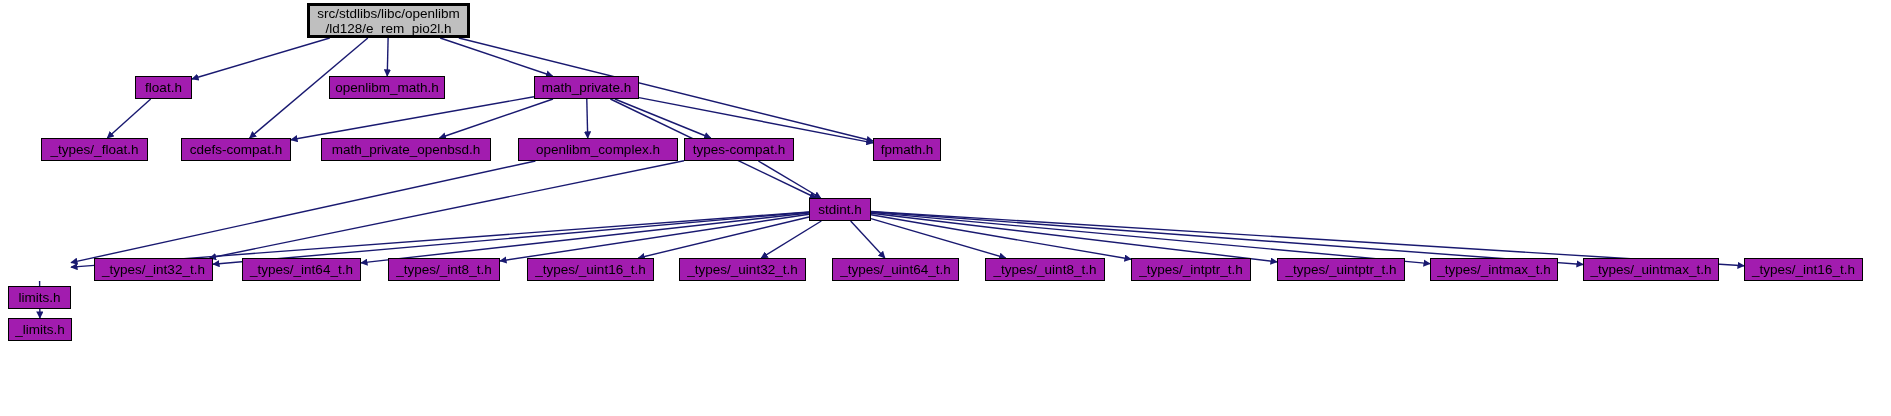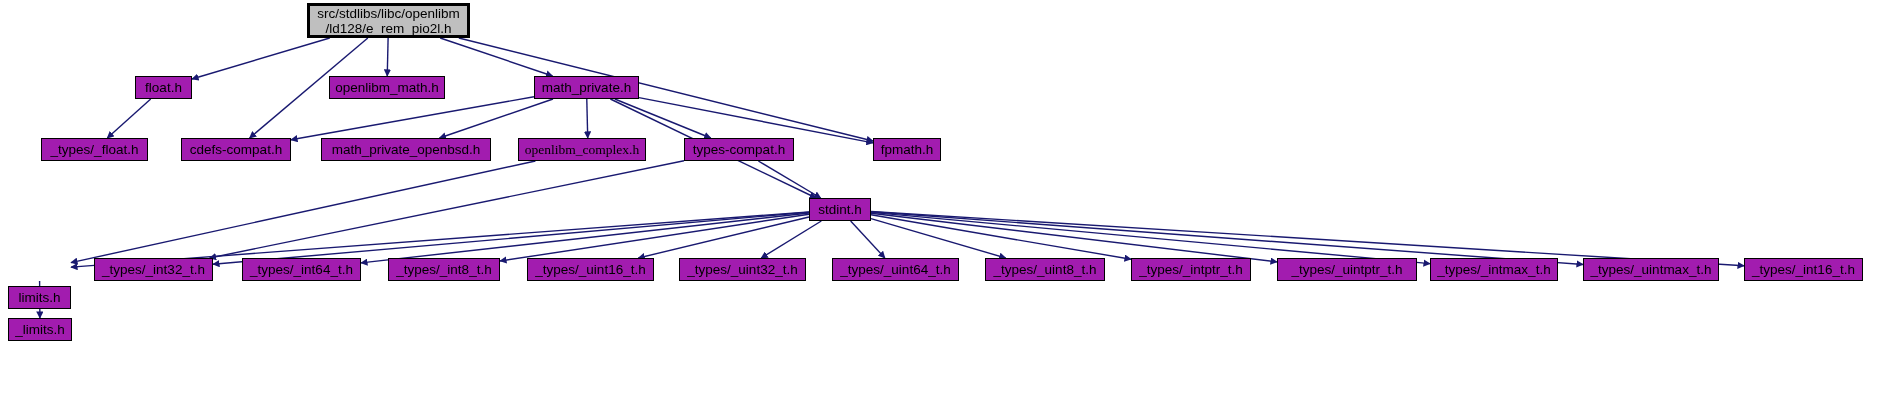--- a/index.html
+++ b/index.html
@@ -95,32 +95,32 @@
   </svg>
   <div id="nodes-group">
       <div class="node root" style="left: 307px; top: 3px; width: 163px; height: 35px;"><span class="node-label">src/stdlibs/libc/openlibm
 /ld128/e_rem_pio2l.h</span></div>
       <div class="node" style="left: 135px; top: 76px; width: 57px; height: 23px;"><span class="node-label">float.h</span></div>
       <div class="node" style="left: 329px; top: 76px; width: 116px; height: 23px;"><span class="node-label">openlibm_math.h</span></div>
       <div class="node" style="left: 534px; top: 76px; width: 105px; height: 23px;"><span class="node-label">math_private.h</span></div>
       <div class="node" style="left: 41px; top: 138px; width: 107px; height: 23px;"><span class="node-label">_types/_float.h</span></div>
       <div class="node" style="left: 181px; top: 138px; width: 110px; height: 23px;"><span class="node-label">cdefs-compat.h</span></div>
       <div class="node" style="left: 321px; top: 138px; width: 170px; height: 23px;"><span class="node-label">math_private_openbsd.h</span></div>
-      <div class="node" style="left: 518px; top: 138px; width: 128px; height: 23px; font-family: Liberation Serif, serif;"><span class="node-label">openlibm_complex.h</span></div>
+      <div class="node" style="left: 518px; top: 138px; width: 160px; height: 23px;"><span class="node-label">openlibm_complex.h</span></div>
       <div class="node" style="left: 684px; top: 138px; width: 110px; height: 23px;"><span class="node-label">types-compat.h</span></div>
       <div class="node" style="left: 873px; top: 138px; width: 68px; height: 23px;"><span class="node-label">fpmath.h</span></div>
       <div class="node" style="left: 809px; top: 198px; width: 62px; height: 23px;"><span class="node-label">stdint.h</span></div>
       <div class="node" style="left: 8px; top: 258px; width: 63px; height: 23px; margin-top: 28px;"><span class="node-label">limits.h</span></div>
       <div class="node" style="left: 94px; top: 258px; width: 119px; height: 23px;"><span class="node-label">_types/_int32_t.h</span></div>
       <div class="node" style="left: 242px; top: 258px; width: 119px; height: 23px;"><span class="node-label">_types/_int64_t.h</span></div>
       <div class="node" style="left: 388px; top: 258px; width: 112px; height: 23px;"><span class="node-label">_types/_int8_t.h</span></div>
       <div class="node" style="left: 527px; top: 258px; width: 127px; height: 23px;"><span class="node-label">_types/_uint16_t.h</span></div>
       <div class="node" style="left: 679px; top: 258px; width: 127px; height: 23px;"><span class="node-label">_types/_uint32_t.h</span></div>
       <div class="node" style="left: 832px; top: 258px; width: 127px; height: 23px;"><span class="node-label">_types/_uint64_t.h</span></div>
       <div class="node" style="left: 985px; top: 258px; width: 120px; height: 23px;"><span class="node-label">_types/_uint8_t.h</span></div>
       <div class="node" style="left: 1131px; top: 258px; width: 120px; height: 23px;"><span class="node-label">_types/_intptr_t.h</span></div>
-      <div class="node" style="left: 1277px; top: 258px; width: 140px; height: 23px;"><span class="node-label">_types/_uintptr_t.h</span></div>
+      <div class="node" style="left: 1277px; top: 258px; width: 128px; height: 23px;"><span class="node-label">_types/_uintptr_t.h</span></div>
       <div class="node" style="left: 1430px; top: 258px; width: 128px; height: 23px;"><span class="node-label">_types/_intmax_t.h</span></div>
       <div class="node" style="left: 1583px; top: 258px; width: 136px; height: 23px;"><span class="node-label">_types/_uintmax_t.h</span></div>
       <div class="node" style="left: 1744px; top: 258px; width: 119px; height: 23px;"><span class="node-label">_types/_int16_t.h</span></div>
       <div class="node" style="left: 8px; top: 318px; width: 64px; height: 23px;"><span class="node-label">_limits.h</span></div>
     </div>
 </div>
 
 </body></html>

